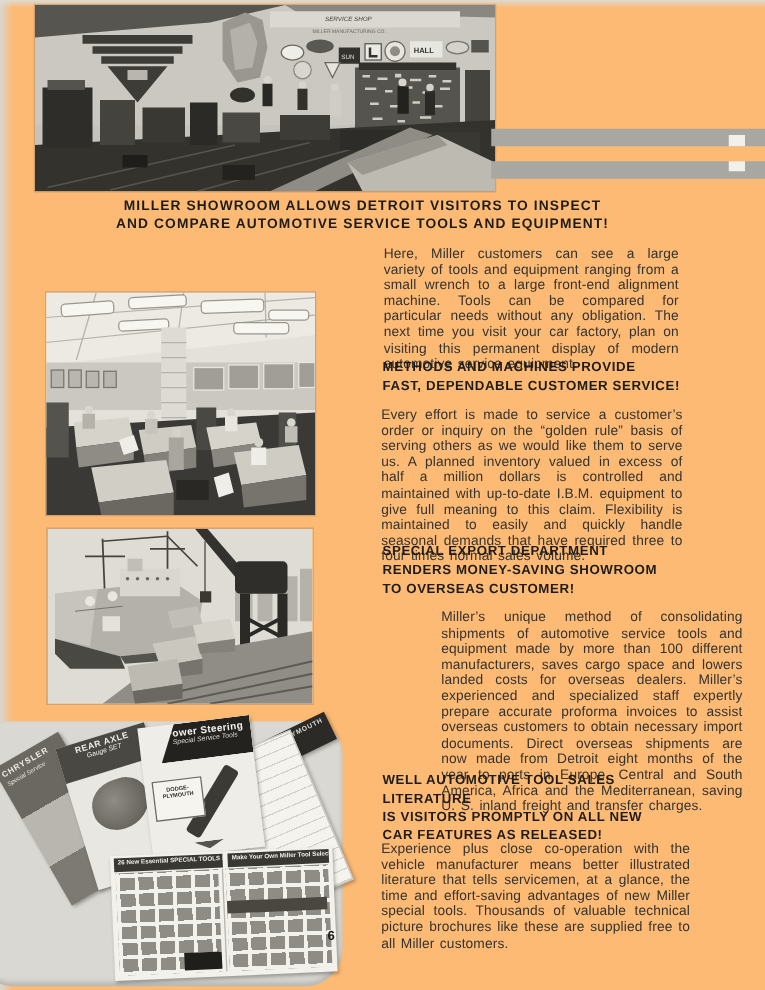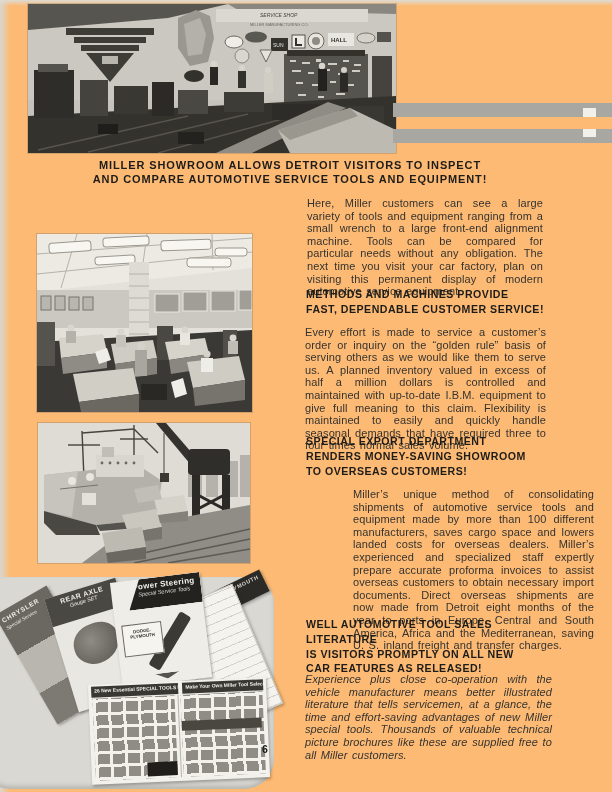--- a/index.html
+++ b/index.html
@@ -15,21 +15,21 @@
   .hblk{font-weight:bold;font-size:10.6px;line-height:14.8px;letter-spacing:.5px;color:#1d1c19;}
   .h2{left:306px;top:272px;width:250px;}
   .h3{left:306px;top:434px;width:250px;}
   .h4{left:306px;top:617px;width:254px;}
   
   .body{font-size:11px;line-height:12.6px;text-align:justify;word-spacing:1.2px;letter-spacing:.1px;color:#34332f;}
   .p1{left:85px;top:197px;width:458px;}
   .p1wrap{float:left;width:222px;height:84px;margin-top:26px;}
   .p2{left:305px;top:326px;width:241px;}
   .p3{left:305px;top:488px;width:241px;margin-left:48px;}
-  .p4{left:305px;top:673px;width:247px;font-style:italic;}
+  .p4{left:305px;top:673px;width:247px;}
   .pageno{left:262px;top:743px;font-weight:bold;font-size:10.5px;color:#1d1c19;}
   
   .bar{left:393px;width:219px;height:14px;background:#a9a7a2;}
   .bar1{top:103px;} .bar2{top:129px;}
   .notch{position:absolute;background:#f1f0eb;width:13px;}
   .n1{right:16px;bottom:0;height:9px;}
   .n2{right:16px;top:0;height:8px;}
   
   .photo{box-shadow:0 0 0 1px rgba(90,88,82,.25);}
   .ph1{left:28px;top:4px;width:368px;height:149px;}
@@ -363,21 +363,21 @@
         <polygon points="120,92 150,88 150,98 122,100" fill="#84817a"></polygon>
       <polygon points="96,66 120,62 124,76 100,80" fill="#c0beb7"></polygon>
       <polygon points="64,110 104,104 108,124 68,130" fill="#bdbab2"></polygon>
         <polygon points="68,130 108,124 108,136 70,140" fill="#6b6862"></polygon>
     </g>
   </svg>
 
   <div class="abs hblk h3">
     <span>SPECIAL EXPORT DEPARTMENT</span><br>
     <span>RENDERS MONEY-SAVING SHOWROOM</span><br>
-    <span>TO OVERSEAS CUSTOMERS!</span>
+    <span>TO OVERSEAS CUSTOMER!</span>
   </div>
   <div class="abs body p3">
     <span>Miller’s unique method of consolidating shipments of automotive service tools and equipment made by more than 100 different manufacturers, saves cargo space and lowers landed costs for overseas dealers. Miller’s experienced and specialized staff expertly prepare accurate proforma invoices to assist overseas customers to obtain necessary import documents. Direct overseas shipments are now made from Detroit eight months of the year to ports in Europe, Central and South America, Africa and the Mediterranean, saving U. S. inland freight and transfer charges.</span>
   </div>
 
   <div class="abs panel"></div>
 
   <div class="broch b-chrysler">
     <span class="t">CHRYSLER</span>
     <span class="s">Special Service</span>

